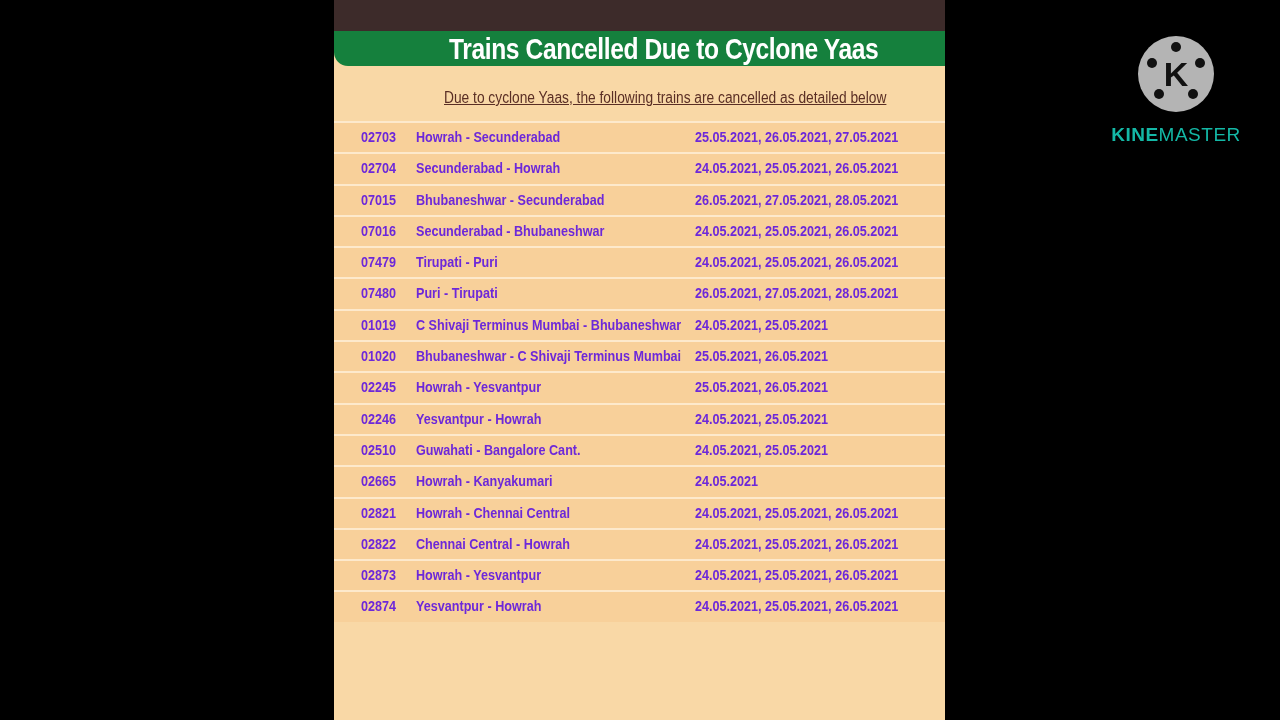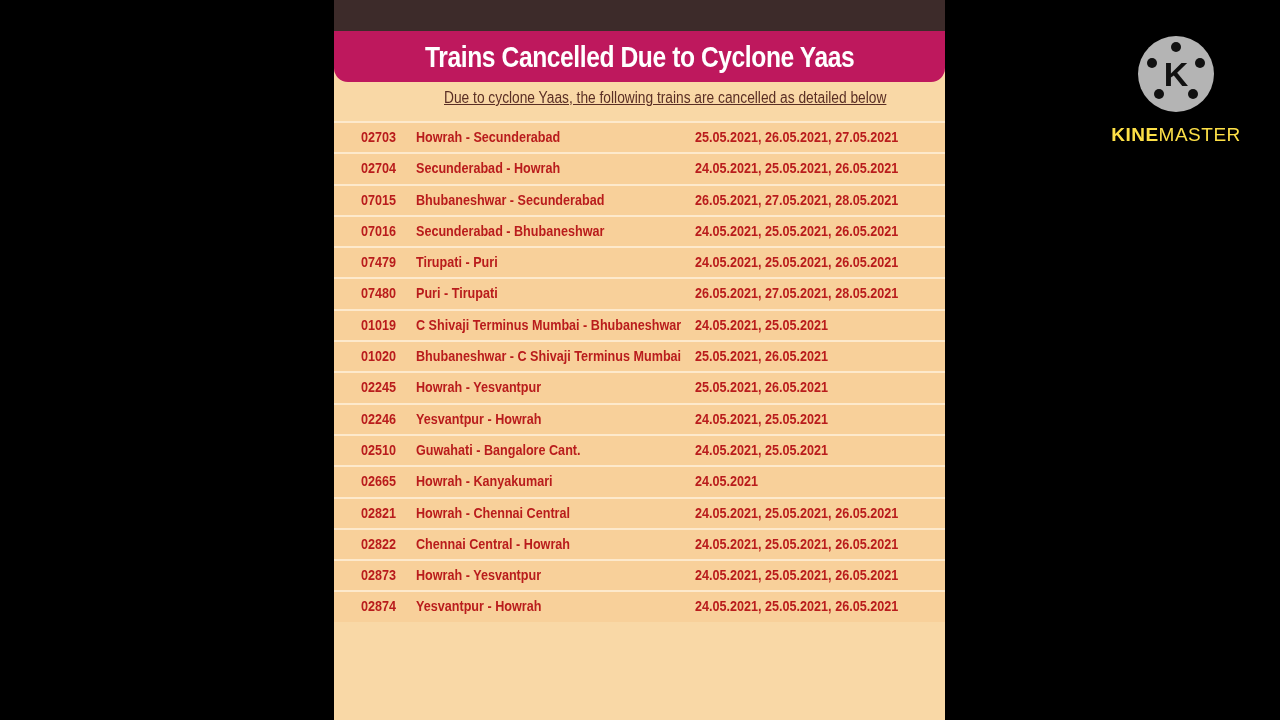--- a/index.html
+++ b/index.html
@@ -13,25 +13,25 @@
     .panel {
       position: absolute; left: 334px; top: 0; width: 611px; height: 720px;
       background: #f9d8a6;
       overflow: hidden;
     }
     .top-band {
       position: absolute; left: 0; top: 0; width: 611px; height: 31px;
       background: #3d2b2a;
     }
     .title-bar {
-      position: absolute; left: 0; top: 31px; width: 611px; height: 51px;
-      background: #be185d;
+      position: absolute; left: 0; top: 31px; width: 611px; height: 35px;
+      background: #15803d;
       border-bottom-left-radius: 14px;
       border-bottom-right-radius: 14px;
-      display: flex; align-items: center; justify-content: center;
+      display: flex; align-items: center; justify-content: center; padding-left: 24px;
     }
     .title-text {
       color: #ffffff;
       font-family: "Liberation Sans", sans-serif;
       font-weight: bold;
       font-size: 30px;
       letter-spacing: -0.5px;
       transform: scaleX(0.82);
       white-space: nowrap;
     }
@@ -49,38 +49,38 @@
       transform: scaleX(0.86);
     }
     .rows {
       position: absolute; left: 0; top: 121px; width: 611px;
     }
     .row {
       position: relative;
       height: 29.3px;
       border-top: 2px solid #fde9cc;
       background: #f8d09a;
-      color: #b91c1c;
+      color: #6d28d9;
       font-size: 15px;
       font-weight: bold;
       white-space: nowrap;
     }
     .cell { position: absolute; top: 5px; transform-origin: left center; transform: scaleX(0.84); }
     .c-no { left: 27px; }
     .c-route { left: 82px; }
     .c-dates { left: 361px; }
     .watermark {
       position: absolute; left: 1108px; top: 36px; width: 136px; height: 115px;
     }
     .wm-logo {
       position: absolute; left: 30px; top: 0; width: 76px; height: 76px;
     }
     .wm-text {
       position: absolute; left: 0; top: 88px; width: 136px;
-      text-align: center; color: #fde047; font-size: 19px; letter-spacing: 0.5px;
+      text-align: center; color: #14b8a6; font-size: 19px; letter-spacing: 0.5px;
       white-space: nowrap;
     }
     .wm-text b { font-weight: bold; }
   </style>
 </head>
 <body>
 
 <div class="stage">
   <div class="panel">
     <div class="top-band"></div>

